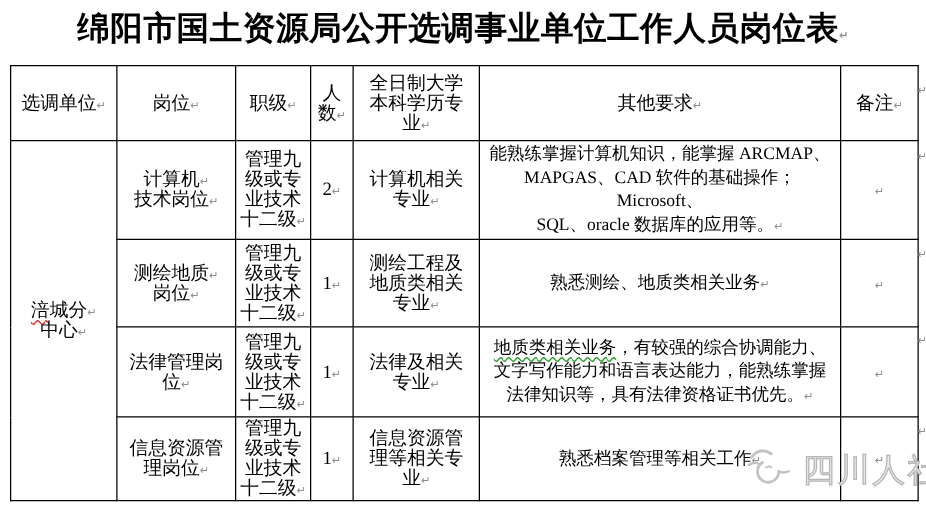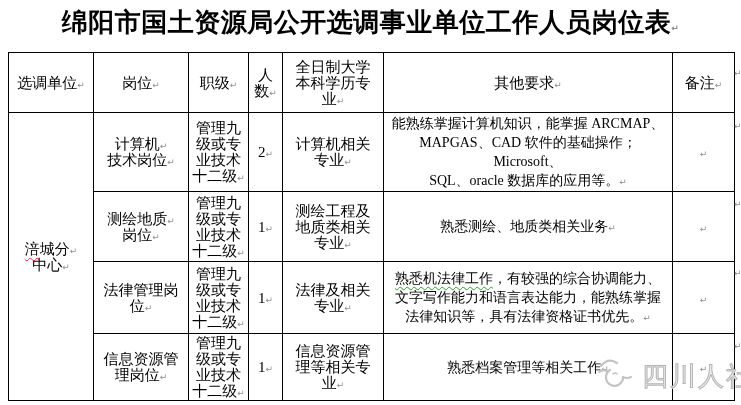--- a/index.html
+++ b/index.html
@@ -105,21 +105,21 @@
     <tr style="height:72px">
       <td>法律管理岗
 位<span class="pmark">↵</span></td>
       <td>管理九
 级或专
 业技术
 十二级<span class="pmark">↵</span></td>
       <td>1<span class="pmark">↵</span></td>
       <td>法律及相关
 专业<span class="pmark">↵</span></td>
-      <td class="req"><span class="green-wavy">熟悉机法律工作</span>，有较强的综合协调能力、
+      <td class="req"><span class="green-wavy">地质类相关业务</span>，有较强的综合协调能力、
 文字写作能力和语言表达能力，能熟练掌握
 法律知识等，具有法律资格证书优先。<span class="pmark">↵</span></td>
       <td><span class="pmark">↵</span></td>
     </tr>
     <tr style="height:61px">
       <td>信息资源管
 理岗位<span class="pmark">↵</span></td>
       <td>管理九
 级或专
 业技术

